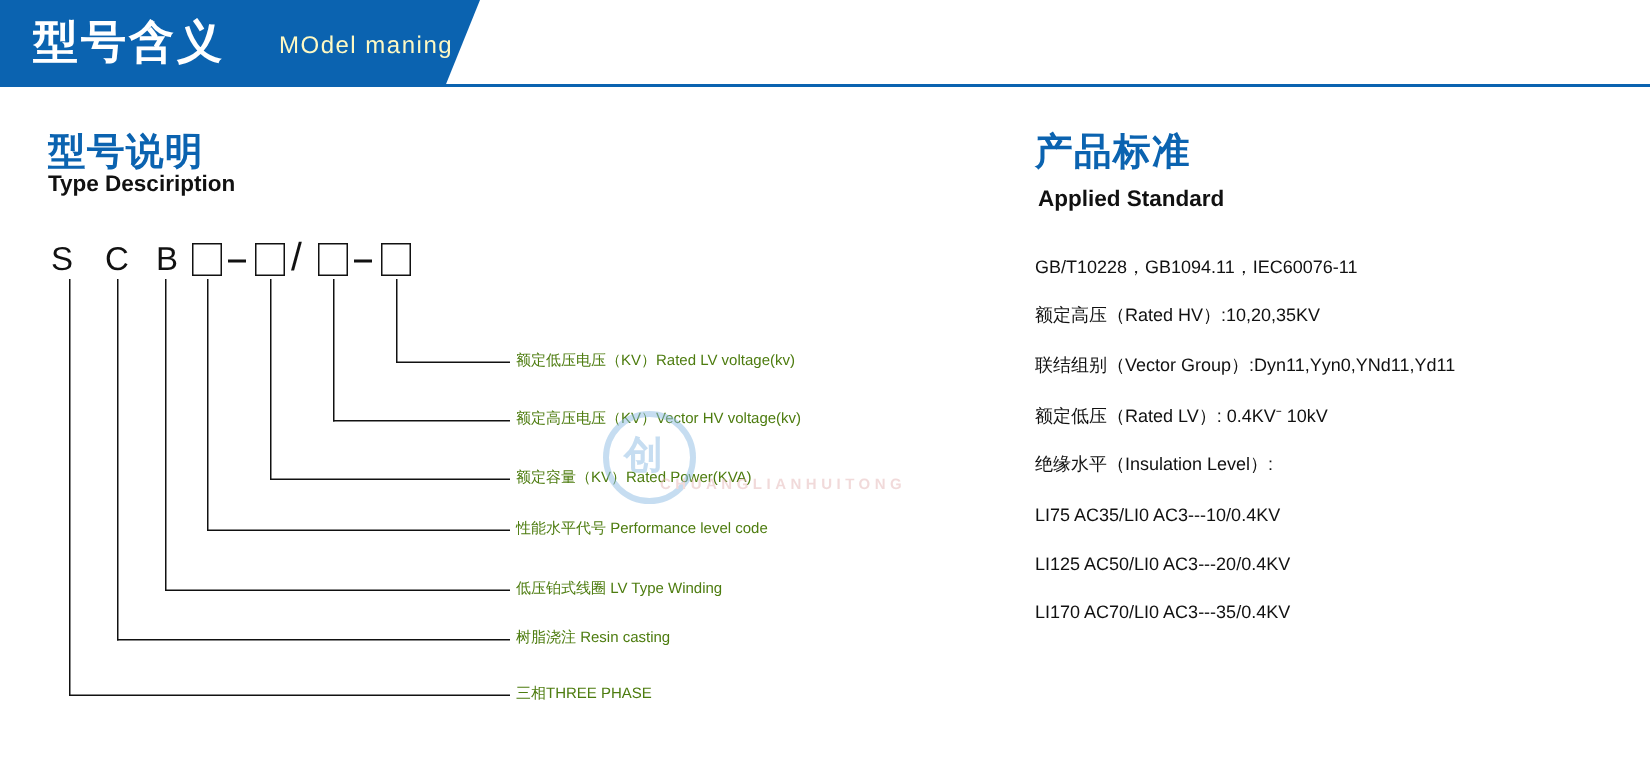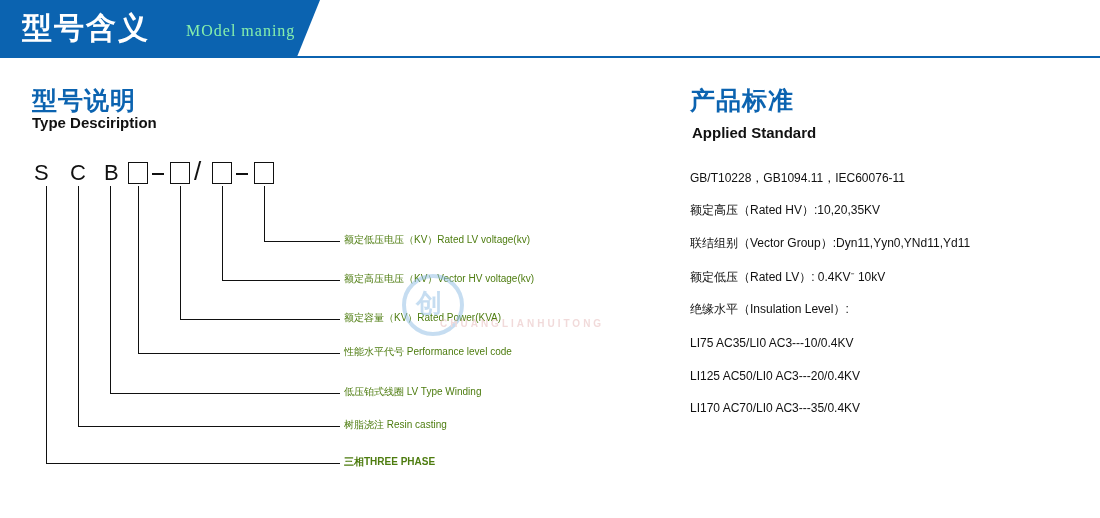--- a/index.html
+++ b/index.html
@@ -14,21 +14,20 @@
   }
 
   
   .banner {
     position: absolute;
     left: 0; top: 0;
     width: 1100px;
     height: 58px;
     background: #0b63b0;
     overflow: hidden;
-    font-family: Liberation Serif, serif;
   }
   .banner-skew {
     position: absolute;
     left: 320px; top: 0;
     width: 80px; height: 58px;
     background: #ffffff;
     transform: skewX(-22deg);
     transform-origin: top left;
   }
   .banner-right {
@@ -41,21 +40,21 @@
     position: absolute;
     left: 22px; top: 8px;
     color: #ffffff;
     font-size: 30px;
     font-weight: bold;
     letter-spacing: 2px;
   }
   .banner-sub {
     position: absolute;
     left: 186px; top: 22px;
-    color: #86efac;
+    color: #fef9c3;
     font-size: 16px;
     letter-spacing: 1px;
   }
   .banner-underline {
     position: absolute;
     left: 0; top: 56px;
     width: 1100px; height: 2px;
     background: #0b63b0;
   }
 
@@ -213,21 +212,21 @@
 
 <div class="vline" style="left:46px; top:186px; height:278px;"></div>
 <div class="hline" style="left:46px; top:463px; width:294px;"></div>
 
 <div class="leader-label" style="left:344px; top:233px;">额定低压电压（KV）Rated LV voltage(kv)</div>
 <div class="leader-label" style="left:344px; top:272px;">额定高压电压（KV）Vector HV voltage(kv)</div>
 <div class="leader-label" style="left:344px; top:311px;">额定容量（KV）Rated Power(KVA)</div>
 <div class="leader-label" style="left:344px; top:345px;">性能水平代号 Performance level code</div>
 <div class="leader-label" style="left:344px; top:385px;">低压铂式线圈 LV Type Winding</div>
 <div class="leader-label" style="left:344px; top:418px;">树脂浇注 Resin casting</div>
-<div class="leader-label" style="left:344px; top:455px;font-weight:bold;">三相THREE PHASE</div>
+<div class="leader-label" style="left:344px; top:455px;">三相THREE PHASE</div>
 
 <div class="watermark">
   <div class="wm-circle"></div>
   <div class="wm-inner">创</div>
   <div class="wm-sub">CHUANGLIANHUITONG</div>
 </div>
 
 <div class="std-line" style="left:690px; top:170px;">GB/T10228，GB1094.11，IEC60076-11</div>
 <div class="std-line" style="left:690px; top:202px;">额定高压（Rated HV）:10,20,35KV</div>
 <div class="std-line" style="left:690px; top:235px;">联结组别（Vector Group）:Dyn11,Yyn0,YNd11,Yd11</div>

